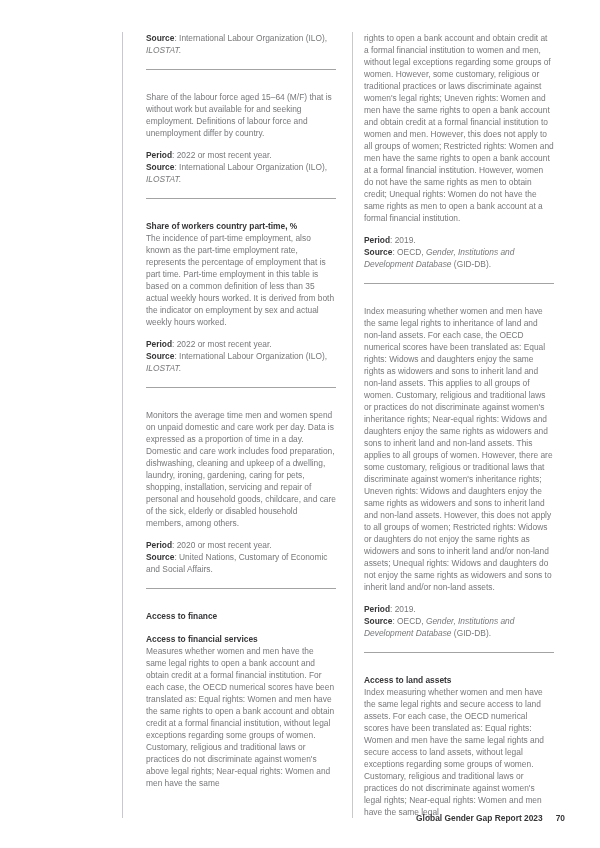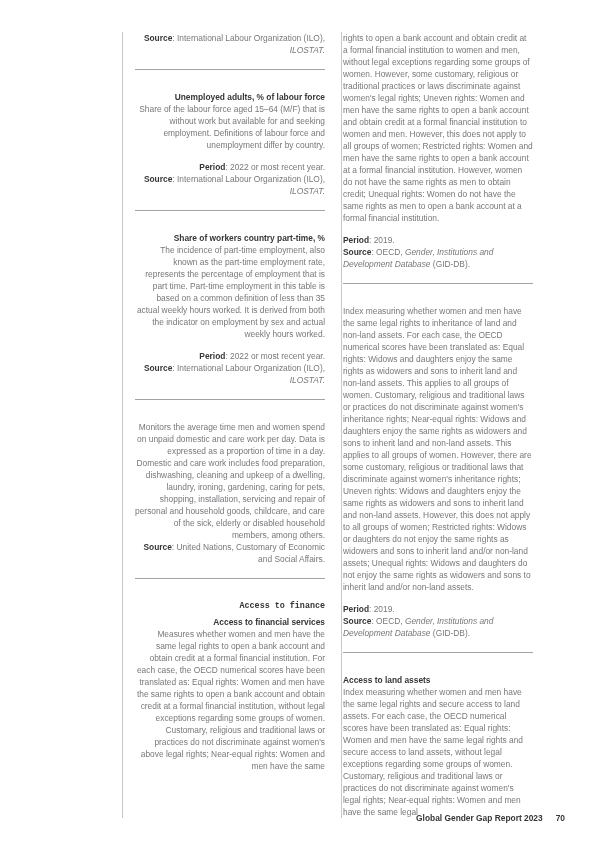--- a/index.html
+++ b/index.html
@@ -3,26 +3,26 @@
 <meta charset="utf-8">
 <style>
   html,body{margin:0;padding:0;background:#ffffff;}
   .page{
     position:relative;width:600px;height:848px;background:#ffffff;overflow:hidden;
     font-family:"Liberation Sans","DejaVu Sans",sans-serif;
     -webkit-font-smoothing:antialiased;
   }
   .cols{position:absolute;left:122px;top:32px;display:flex;align-items:stretch;}
   .col{box-sizing:content-box;}
-  .col-left{width:190px;border-left:1px solid #c9c9cb;padding-left:12px;text-align:right;}
-  .col-right{width:190px;border-left:1px solid #c9c9cb;padding-left:1px;margin-left:16px;}
+  .col-left{width:190px;border-left:1px solid #c9c9cb;padding-left:23px;}
+  .col-right{width:190px;border-left:1px solid #c9c9cb;padding-left:11px;margin-left:16px;}
   p{margin:0;}
   .body,.meta{font-size:8.4px;line-height:12px;color:#77787b;}
   h2,h3{font-size:8.4px;line-height:12px;font-weight:bold;color:#363639;margin:0;}
-  h2{margin-bottom:4px;font-family:Liberation Mono, monospace;}
+  h2{margin-bottom:11px;}
   .meta b,.body b{color:#363639;font-weight:bold;}
   .meta{margin-top:0;}
   .meta.period{margin-top:10px;}
   hr.divider{border:0;border-top:1px solid #a3a3a6;margin:13px 0 21px 0;}
   .footer{
     position:absolute;top:812px;right:35px;
     font-size:8.4px;line-height:12px;font-weight:bold;color:#363639;
     white-space:nowrap;
   }
   .footer .pagenum{margin-left:13px;text-align:center;}
@@ -33,39 +33,39 @@
 <div class="page">
   <div class="cols">
 
     <div class="col col-left">
 
       <p class="meta"><b>Source</b><span>: International Labour Organization (ILO), </span><i>ILOSTAT.</i></p>
 
       <hr class="divider">
 
       <section>
-        <h3>Unemployed adults, % of labour force</h3>
         <p class="body">Share of the labour force aged 15–64 (M/F) that is without work but available for and seeking employment. Definitions of labour force and unemployment differ by country.</p>
         <p class="meta period"><b>Period</b><span>: 2022 or most recent year.</span></p>
         <p class="meta"><b>Source</b><span>: International Labour Organization (ILO), </span><i>ILOSTAT.</i></p>
       </section>
 
       <hr class="divider">
 
       <section>
         <h3>Share of workers country part-time, %</h3>
         <p class="body">The incidence of part-time employment, also known as the part-time employment rate, represents the percentage of employment that is part time. Part-time employment in this table is based on a common definition of less than 35 actual weekly hours worked. It is derived from both the indicator on employment by sex and actual weekly hours worked.</p>
         <p class="meta period"><b>Period</b><span>: 2022 or most recent year.</span></p>
         <p class="meta"><b>Source</b><span>: International Labour Organization (ILO), </span><i>ILOSTAT.</i></p>
       </section>
 
       <hr class="divider">
 
       <section>
         <p class="body">Monitors the average time men and women spend on unpaid domestic and care work per day. Data is expressed as a proportion of time in a day. Domestic and care work includes food preparation, dishwashing, cleaning and upkeep of a dwelling, laundry, ironing, gardening, caring for pets, shopping, installation, servicing and repair of personal and household goods, childcare, and care of the sick, elderly or disabled household members, among others.</p>
+        <p class="meta period"><b>Period</b><span>: 2020 or most recent year.</span></p>
         <p class="meta"><b>Source</b><span>: United Nations, Customary of Economic and Social Affairs.</span></p>
       </section>
 
       <hr class="divider">
 
       <h2>Access to finance</h2>
 
       <section>
         <h3>Access to financial services</h3>
         <p class="body">Measures whether women and men have the same legal rights to open a bank account and obtain credit at a formal financial institution. For each case, the OECD numerical scores have been translated as: Equal rights: Women and men have the same rights to open a bank account and obtain credit at a formal financial institution, without legal exceptions regarding some groups of women. Customary, religious and traditional laws or practices do not discriminate against women's above legal rights; Near-equal rights: Women and men have the same</p>

